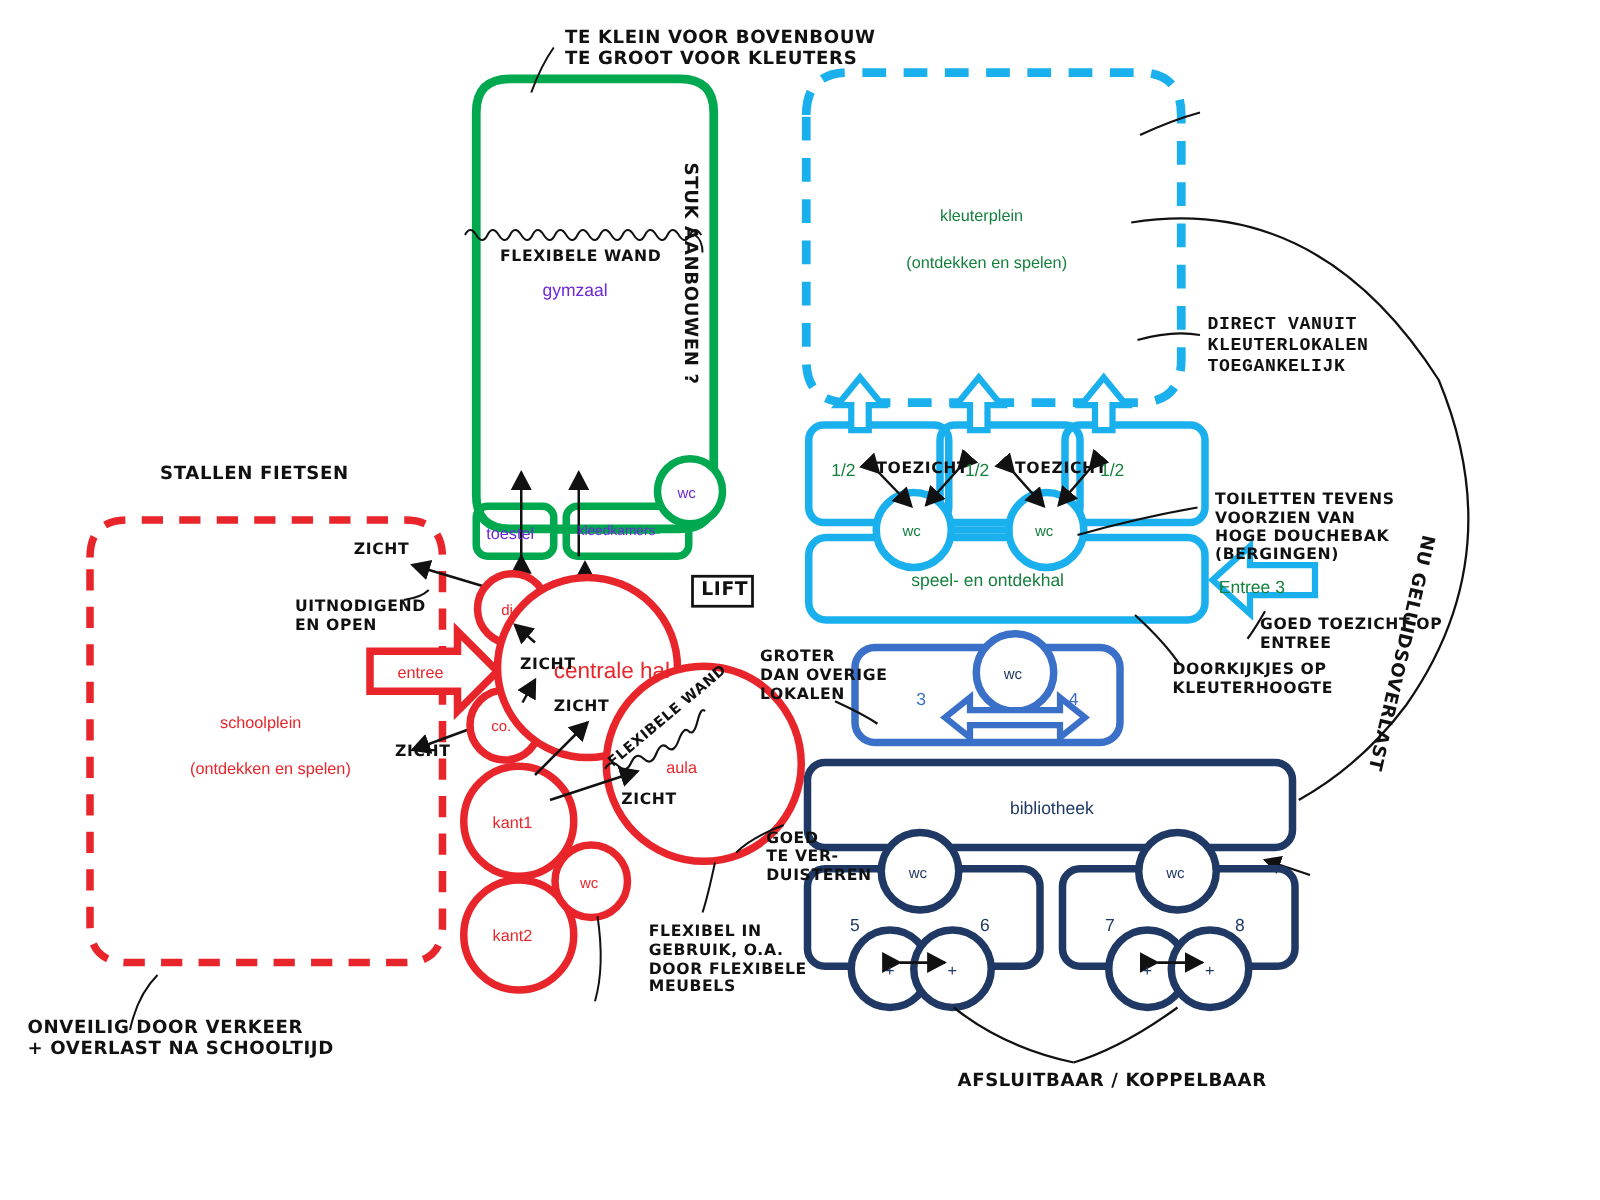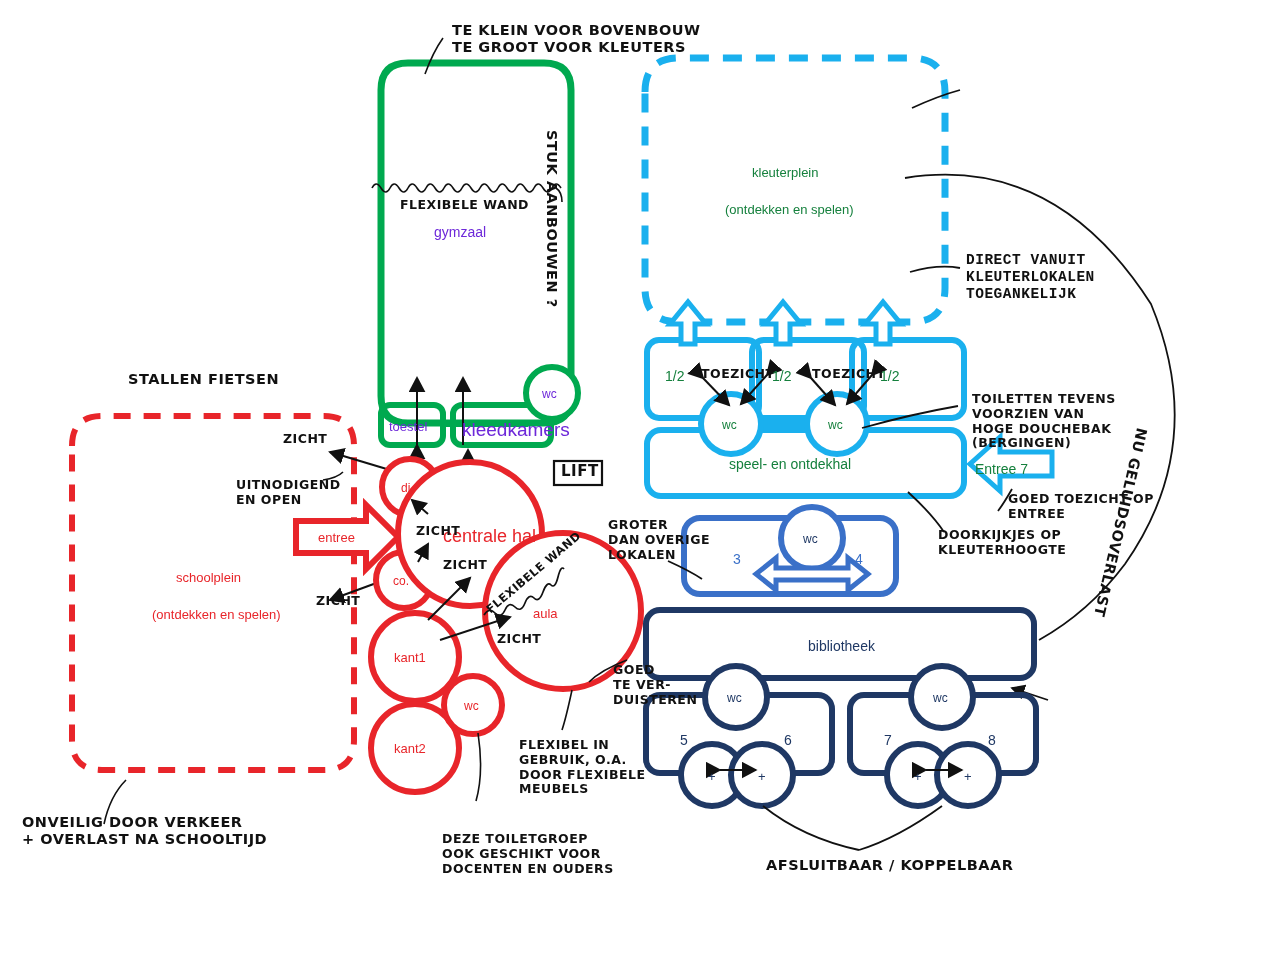--- a/index.html
+++ b/index.html
@@ -170,21 +170,21 @@
 
   <div class="lbl hand" style="left:452px;top:22px;">TE KLEIN VOOR BOVENBOUW
 TE GROOT VOOR KLEUTERS</div>
 
   <div class="lbl hand small" style="left:400px;top:198px;">FLEXIBELE WAND</div>
 
   <div class="lbl hand" style="left:560px;top:130px;transform:rotate(90deg);">STUK AANBOUWEN ?</div>
 
   <div class="lbl printed green" style="left:434px;top:224px;font-size:14px;">gymzaal</div>
   <div class="lbl printed green" style="left:389px;top:419px;font-size:13px;">toestel</div>
-  <div class="lbl printed green" style="left:462px;top:419px;font-size:19px;">kleedkamers</div>
+  <div class="lbl printed green" style="left:462px;top:419px;font-size:11px;">kleedkamers</div>
   <div class="lbl printed green" style="left:542px;top:387px;font-size:12px;">wc</div>
 
   <div class="lbl hand" style="left:128px;top:371px;">STALLEN FIETSEN</div>
   <div class="lbl hand small" style="left:283px;top:432px;">ZICHT</div>
   <div class="lbl hand small" style="left:236px;top:478px;">UITNODIGEND
 EN OPEN</div>
   <div class="lbl hand small" style="left:316px;top:594px;">ZICHT</div>
   <div class="lbl printed red" style="left:176px;top:570px;font-size:13px;">schoolplein</div>
   <div class="lbl printed red" style="left:152px;top:607px;font-size:13px;">(ontdekken en spelen)</div>
   <div class="lbl hand" style="left:22px;top:814px;">ONVEILIG DOOR VERKEER
@@ -202,23 +202,20 @@
 
   <div class="lbl hand small" style="left:416px;top:524px;">ZICHT</div>
   <div class="lbl hand small" style="left:443px;top:558px;">ZICHT</div>
   <div class="lbl hand small" style="left:497px;top:632px;">ZICHT</div>
   <div class="lbl hand tiny" style="left:484px;top:606px;transform:rotate(-40deg);">FLEXIBELE WAND</div>
 
   <div class="lbl hand small" style="left:519px;top:738px;">FLEXIBEL IN
 GEBRUIK, O.A.
 DOOR FLEXIBELE
 MEUBELS</div>
-  <div class="lbl hand small" style="left:442px;top:832px;">DEZE TOILETGROEP
-OOK GESCHIKT VOOR
-DOCENTEN EN OUDERS</div>
   <div class="lbl hand small" style="left:597px;top:663px;margin-left:16px;">GOED
 TE VER-
 DUISTEREN</div>
   <div class="lbl hand small" style="left:608px;top:518px;">GROTER
 DAN OVERIGE
 LOKALEN</div>
 
   <div class="lbl hand" style="left:561px;top:463px;font-size:15px;">LIFT</div>
 
   <div class="lbl printed cyan" style="left:752px;top:165px;font-size:13px;">kleuterplein</div>
@@ -235,21 +232,21 @@
   <div class="lbl printed cyan" style="left:828px;top:418px;font-size:12px;">wc</div>
   <div class="lbl printed cyan" style="left:729px;top:456px;font-size:14px;">speel- en ontdekhal</div>
 
   <div class="lbl hand small" style="left:701px;top:367px;">TOEZICHT</div>
   <div class="lbl hand small" style="left:812px;top:367px;">TOEZICHT</div>
 
   <div class="lbl hand small" style="left:972px;top:392px;">TOILETTEN TEVENS
 VOORZIEN VAN
 HOGE DOUCHEBAK
 (BERGINGEN)</div>
-  <div class="lbl printed cyan" style="left:975px;top:461px;font-size:14px;">Entree 7</div>
+  <div class="lbl printed cyan" style="left:975px;top:461px;font-size:14px;">Entree 3</div>
   <div class="lbl hand small" style="left:1008px;top:492px;">GOED TOEZICHT OP
 ENTREE</div>
   <div class="lbl hand small" style="left:938px;top:528px;">DOORKIJKJES OP
 KLEUTERHOOGTE</div>
 
   <div class="lbl printed blue" style="left:733px;top:551px;font-size:14px;">3</div>
   <div class="lbl printed blue" style="left:855px;top:551px;font-size:14px;">4</div>
   <div class="lbl printed navy" style="left:803px;top:532px;font-size:12px;">wc</div>
 
   <div class="lbl printed navy" style="left:808px;top:638px;font-size:14px;">bibliotheek</div>

